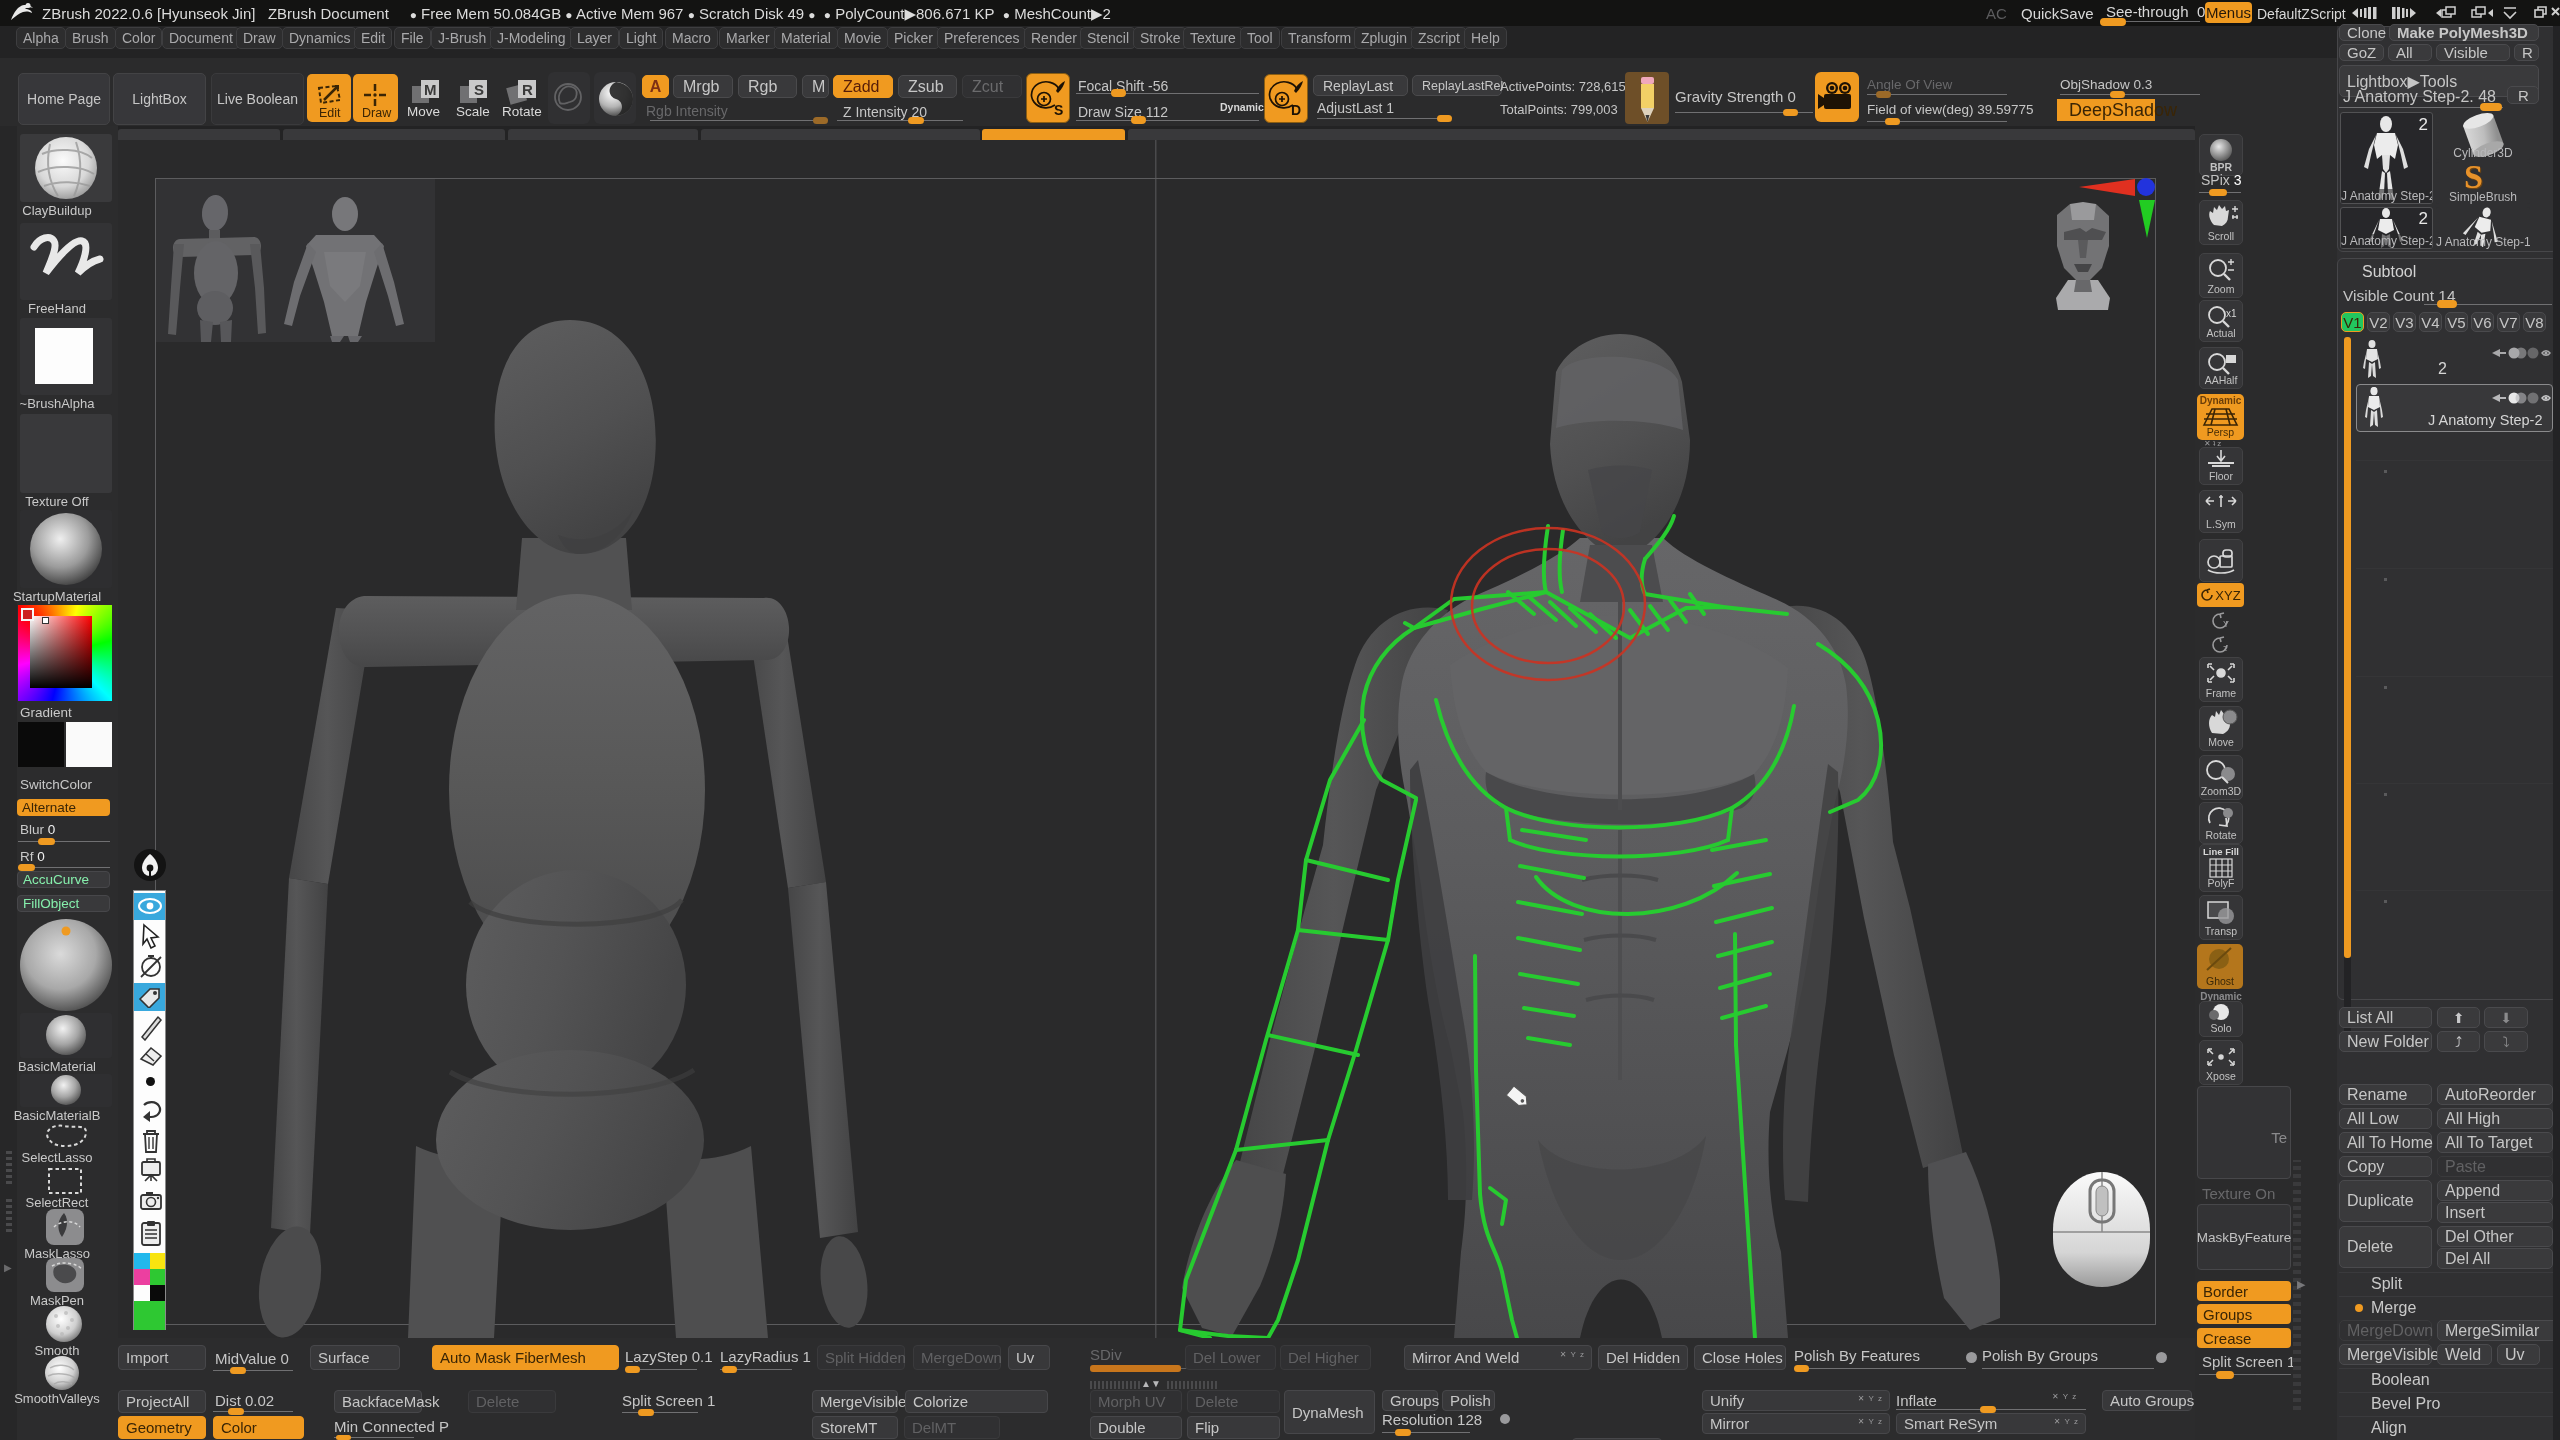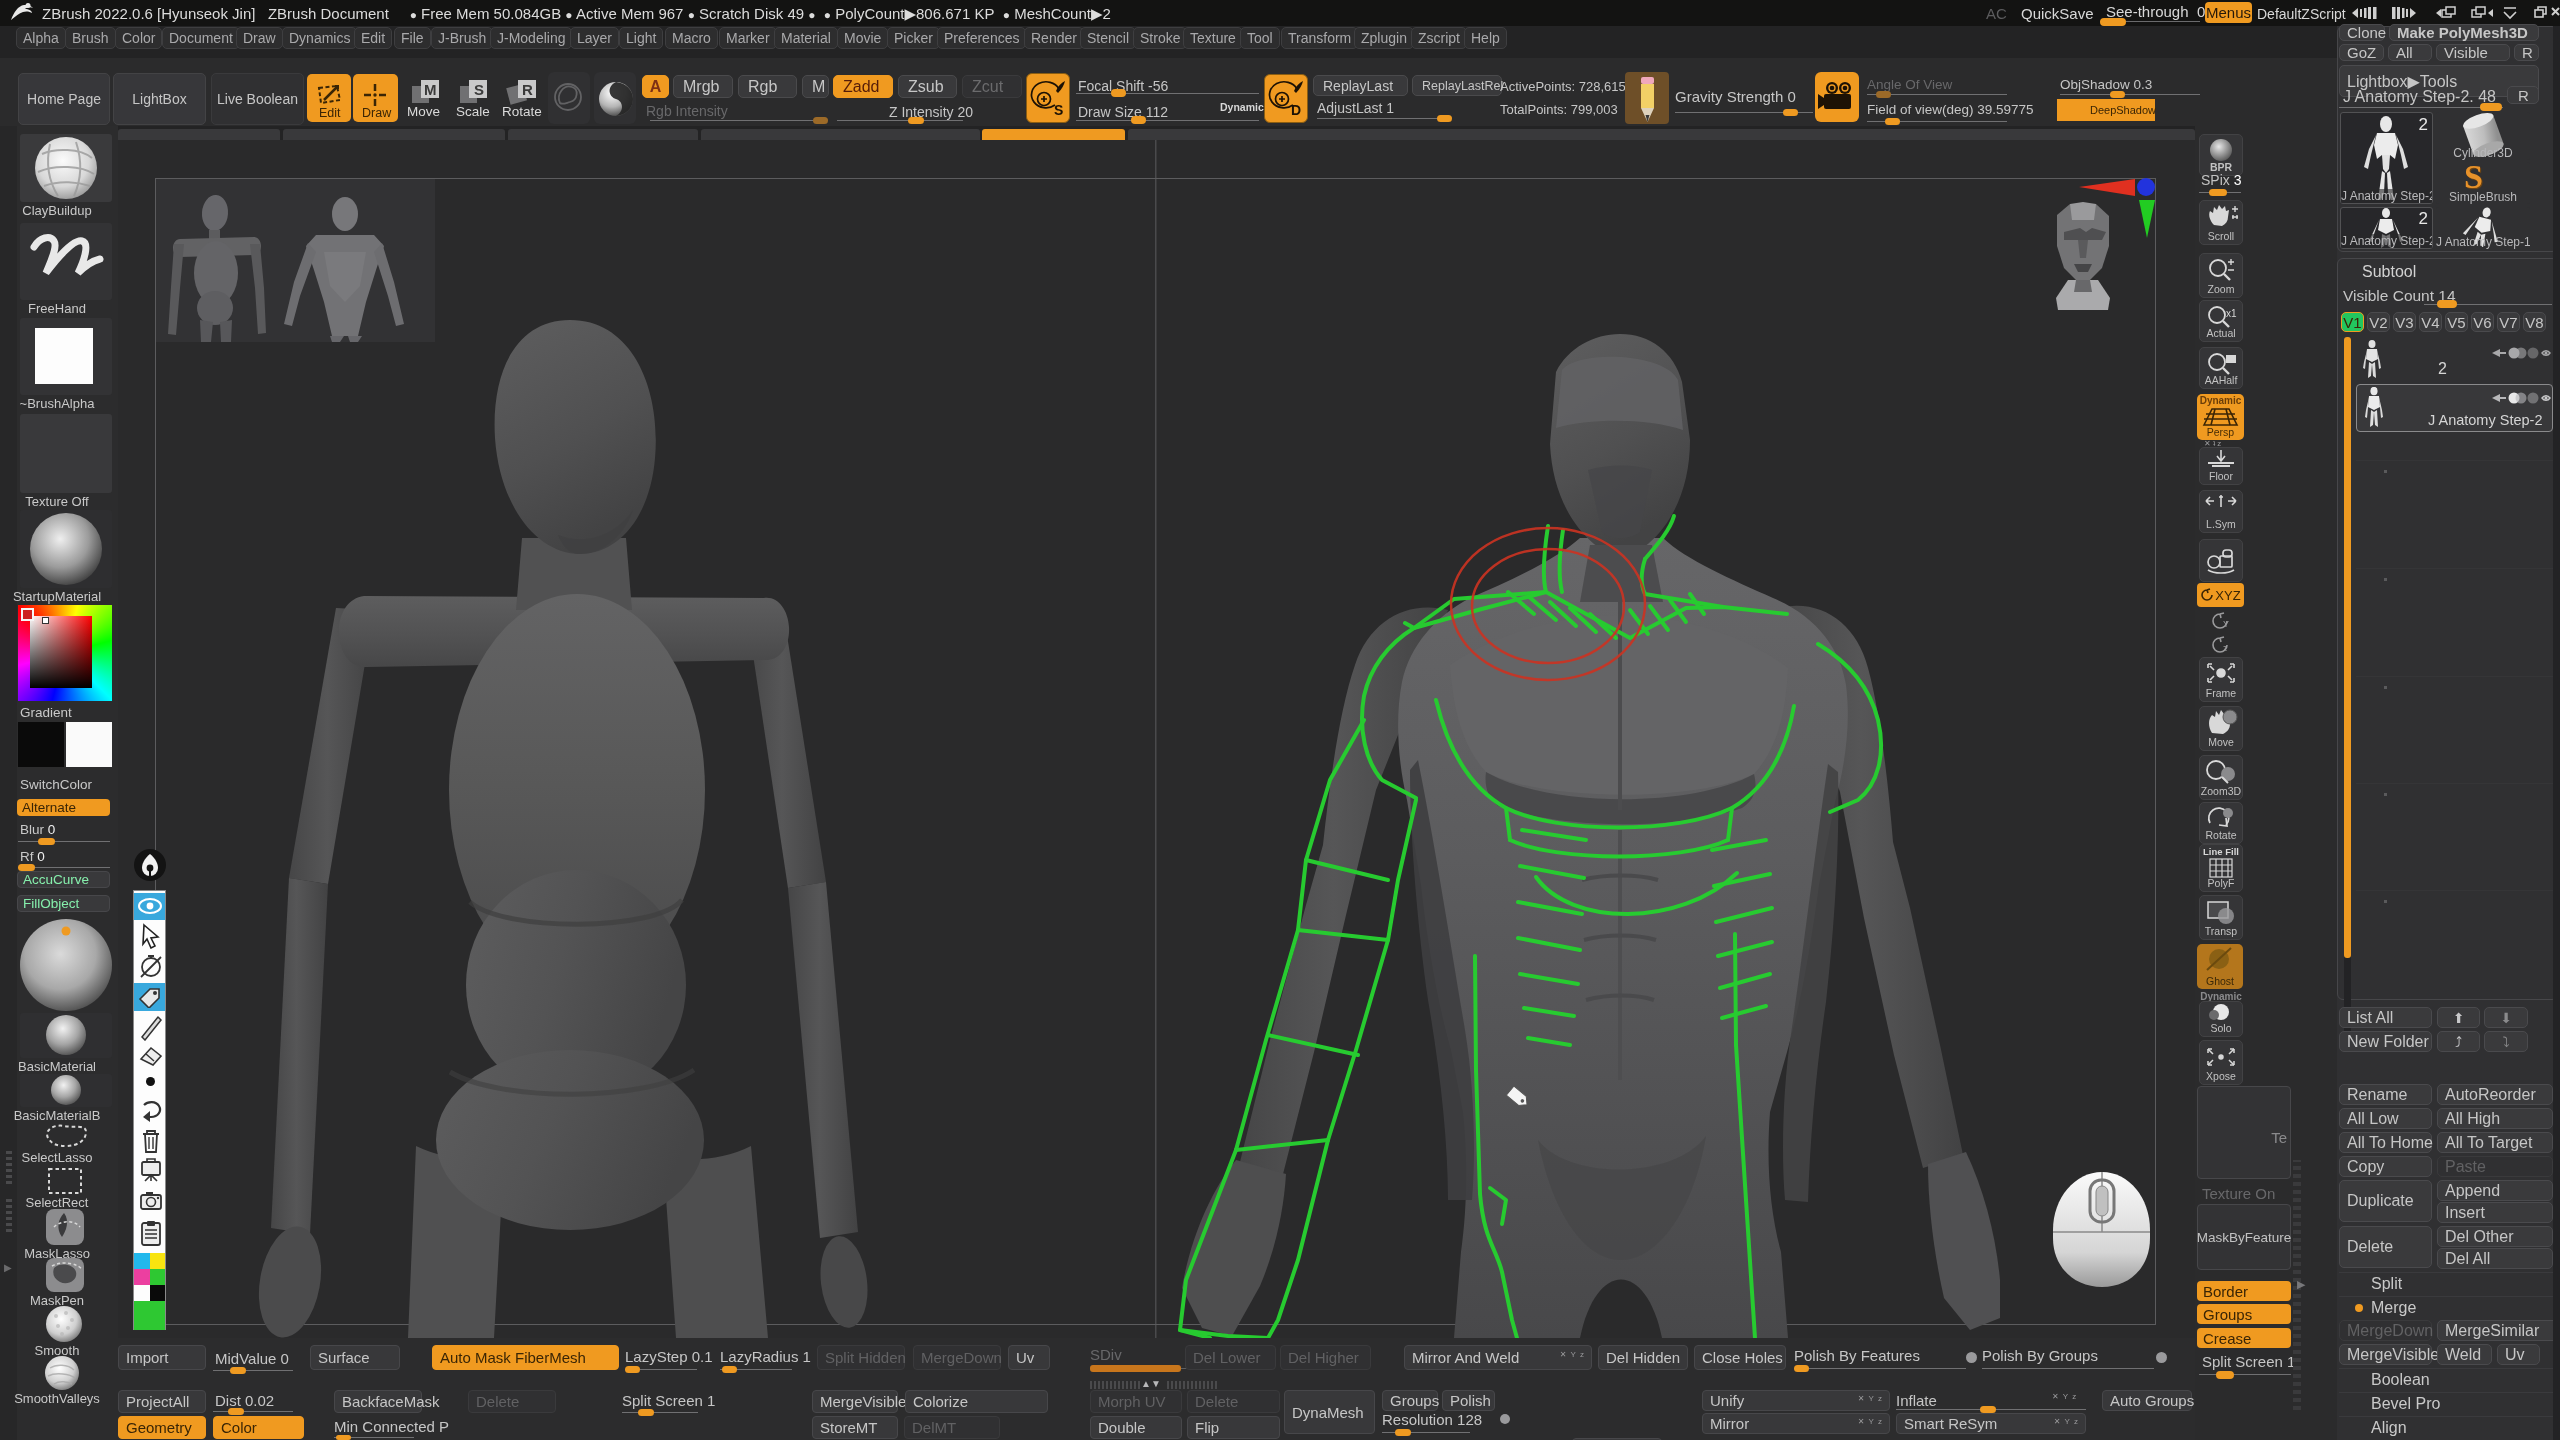--- a/index.html
+++ b/index.html
@@ -157,21 +157,21 @@
 <div class="btn btnc obtn" style="left:642px;top:75px;width:27px;height:23px;font-size:16px;color:#7e3014;font-weight:bold;">A</div>
 <div class="btn" style="left:673px;top:75px;width:60px;height:23px;font-size:16px;">Mrgb</div>
 <div class="btn" style="left:738px;top:75px;width:59px;height:23px;font-size:16px;">Rgb</div>
 <div class="btn" style="left:802px;top:75px;width:27px;height:23px;font-size:16px;">M</div>
 <div class="btn obtn" style="left:833px;top:75px;width:60px;height:23px;font-size:16px;color:#551c08;">Zadd</div>
 <div class="btn" style="left:898px;top:75px;width:59px;height:23px;font-size:16px;">Zsub</div>
 <div class="btn dimb" style="left:962px;top:75px;width:60px;height:23px;font-size:16px;">Zcut</div>
 <div class="lbl dim" style="left:646px;top:103px;font-size:14px;">Rgb Intensity</div>
 <div class="sline" style="left:650px;top:120px;width:174px;"></div>
 <div class="shandle" style="left:813px;top:117px;width:15px;height:7px;background:#9c6a28;"></div>
-<div class="lbl" style="left:843px;top:104px;font-size:14px;margin-left:46px;">Z Intensity 20</div>
+<div class="lbl" style="left:843px;top:104px;font-size:14px;">Z Intensity 20</div>
 <div class="sline" style="left:837px;top:120px;width:126px;"></div>
 <div class="shandle" style="left:908px;top:117px;width:16px;height:7px;"></div>
 <div class="abs" style="left:1026px;top:73px;width:44px;height:50px;background:#f09a20;border-radius:6px;border:1px solid #8a5d12;">
   <svg width="42" height="48" viewBox="0 0 42 48">
       <g stroke="#1d1205" stroke-width="1.7" fill="none">
     <circle cx="17" cy="25" r="6.5"></circle>
         <path d="M17 22 V28 M14 25 H20"></path>
     <path d="M28 31 A 14.5 13 0 1 1 32 15"></path>
       </g>
     <path d="M29 17 C31 12 34 9 38 7 C37 11 35 15 31 19 Z" fill="#1d1205"></path>
@@ -230,21 +230,21 @@
 </div>
 <div class="lbl dim" style="left:1867px;top:77px;font-size:13.5px;">Angle Of View</div>
 <div class="sline" style="left:1867px;top:94px;width:140px;"></div>
 <div class="shandle" style="left:1876px;top:91px;width:15px;height:7px;background:#9c6a28;"></div>
 <div class="lbl" style="left:1867px;top:102px;font-size:13.5px;">Field of view(deg) 39.59775</div>
 <div class="sline" style="left:1867px;top:121px;width:140px;"></div>
 <div class="shandle" style="left:1885px;top:118px;width:15px;height:7px;"></div>
 <div class="lbl" style="left:2060px;top:77px;font-size:13.5px;">ObjShadow 0.3</div>
 <div class="sline" style="left:2060px;top:94px;width:140px;"></div>
 <div class="shandle" style="left:2110px;top:91px;width:15px;height:7px;"></div>
-<div class="abs" style="left:2057px;top:99px;width:98px;height:22px;background:#f09a20;border-radius:0;color:#3a2505;font-size:11px;display:flex;align-items:center;justify-content:center;padding-left:34px;">DeepShadow</div>
+<div class="abs" style="left:2057px;top:99px;width:98px;height:22px;background:#f09a20;border-radius:0;color:#3a2505;font-size:18px;display:flex;align-items:center;justify-content:center;padding-left:34px;">DeepShadow</div>
 
 <div class="abs" id="tabstrip" style="left:118px;top:126px;width:2077px;height:14px;background:#232324;">
   <div class="abs" style="left:0;top:3px;width:162px;height:11px;background:#39393b;border-radius:3px 3px 0 0;"></div>
   <div class="abs" style="left:165px;top:3px;width:222px;height:11px;background:#39393b;border-radius:3px 3px 0 0;"></div>
   <div class="abs" style="left:390px;top:3px;width:190px;height:11px;background:#39393b;border-radius:3px 3px 0 0;"></div>
   <div class="abs" style="left:583px;top:3px;width:279px;height:11px;background:#39393b;border-radius:3px 3px 0 0;"></div>
   <div class="abs" style="left:864px;top:3px;width:143px;height:11px;background:#ef9a21;border-radius:3px 3px 0 0;"></div>
   <div class="abs" style="left:1010px;top:3px;width:1067px;height:11px;background:#39393b;border-radius:3px 3px 0 0;"></div>
 </div>
 

